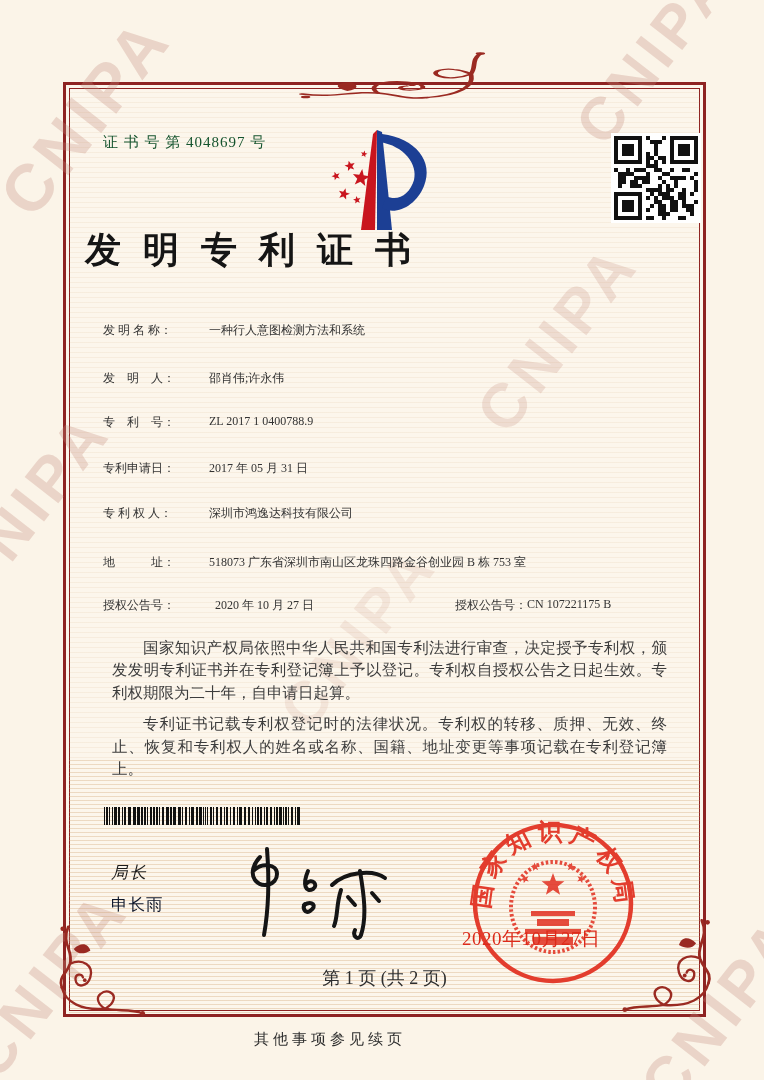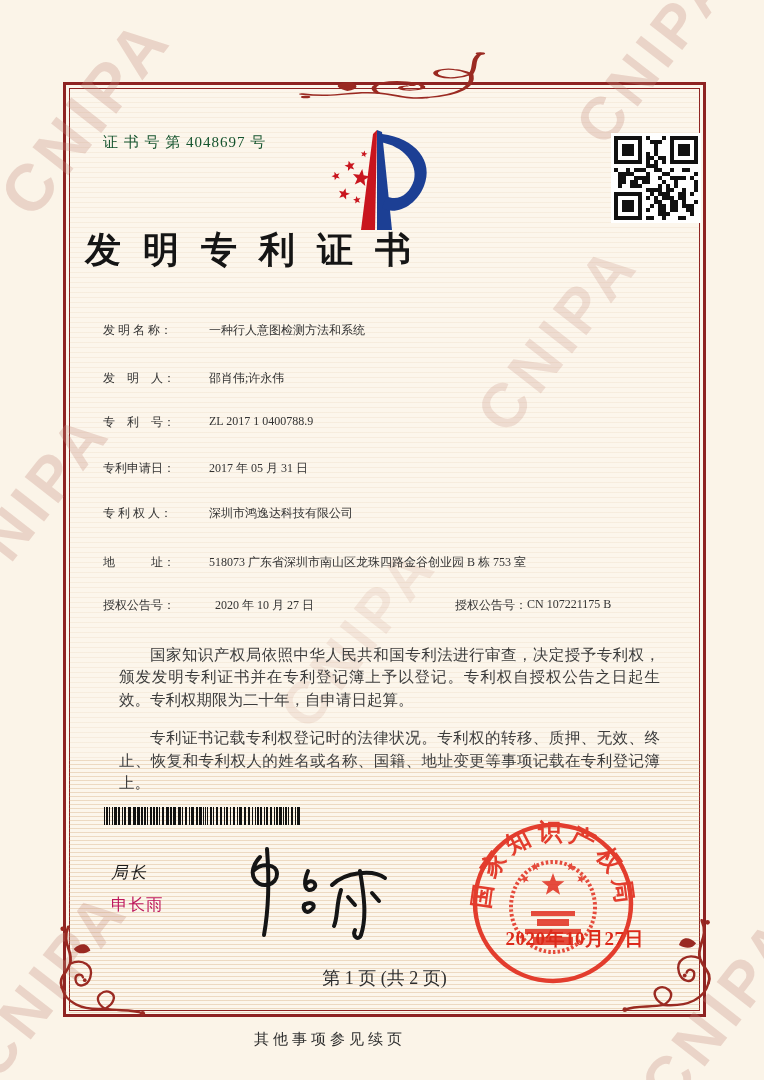--- a/index.html
+++ b/index.html
@@ -47,33 +47,33 @@
   .r1{top:322px}.r2{top:370px}.r3{top:414px}.r4{top:460px}.r5{top:505px}
   .r6{top:551px;line-height:22px;align-items:center;}
   .r6 .val{max-width:405px;}
   .r7{top:597px}
   .r7 .gval1{margin-left:6px;width:206px;}
   .r7 .lbl2{flex:none;width:106px;text-align:right;}
   .r7 .gval2{margin-left:0;}
 
   .paras{position:absolute;z-index:5;left:103px;top:628px;width:573px;font-size:15.5px;
          line-height:22.4px;color:#3d3d3d;text-align:justify;}
-  .paras p{margin:16px;text-indent:2em;}
+  .paras p{margin:9px;text-indent:2em;}
 
   .barcode{position:absolute;z-index:5;left:104px;top:806px;}
 
   .signer-title{position:absolute;z-index:5;left:111px;top:862px;font-size:16.5px;color:#1c1c1c;
       letter-spacing:2px;font-family:"Liberation Sans","DejaVu Sans",sans-serif;font-style:italic;}
-  .signer-name{position:absolute;z-index:5;left:111px;top:894px;font-size:16.5px;color:#be185d;
+  .signer-name{position:absolute;z-index:5;left:111px;top:894px;font-size:16.5px;color:#0f172a;
       letter-spacing:1px;font-family:"Liberation Sans","DejaVu Sans",sans-serif;}
   .signature{position:absolute;z-index:5;left:222px;top:845px;}
 
   .seal{position:absolute;z-index:6;left:465px;top:815px;opacity:0.95;}
-  .seal-date{position:absolute;z-index:7;left:462px;top:926px;width:182px;text-align:right;
-      font-size:19px;font-weight:bold;color:#dc2a1a;letter-spacing:0.5px;white-space:nowrap;}
+  .seal-date{position:absolute;z-index:7;left:462px;top:926px;width:182px;text-align:left;
+      font-size:19px;font-weight:normal;color:#dc2a1a;letter-spacing:0.5px;white-space:nowrap;}
 
   .page-info{position:absolute;z-index:5;left:63px;top:966px;width:643px;text-align:center;
       font-size:18px;color:#2e2e2e;}
   .footer-note{position:absolute;z-index:5;left:0;top:1030px;width:660px;text-align:center;
       font-size:15px;color:#2e2e2e;letter-spacing:4px;}
 </style>
 </head>
 <body>
 
 <div class="page">

